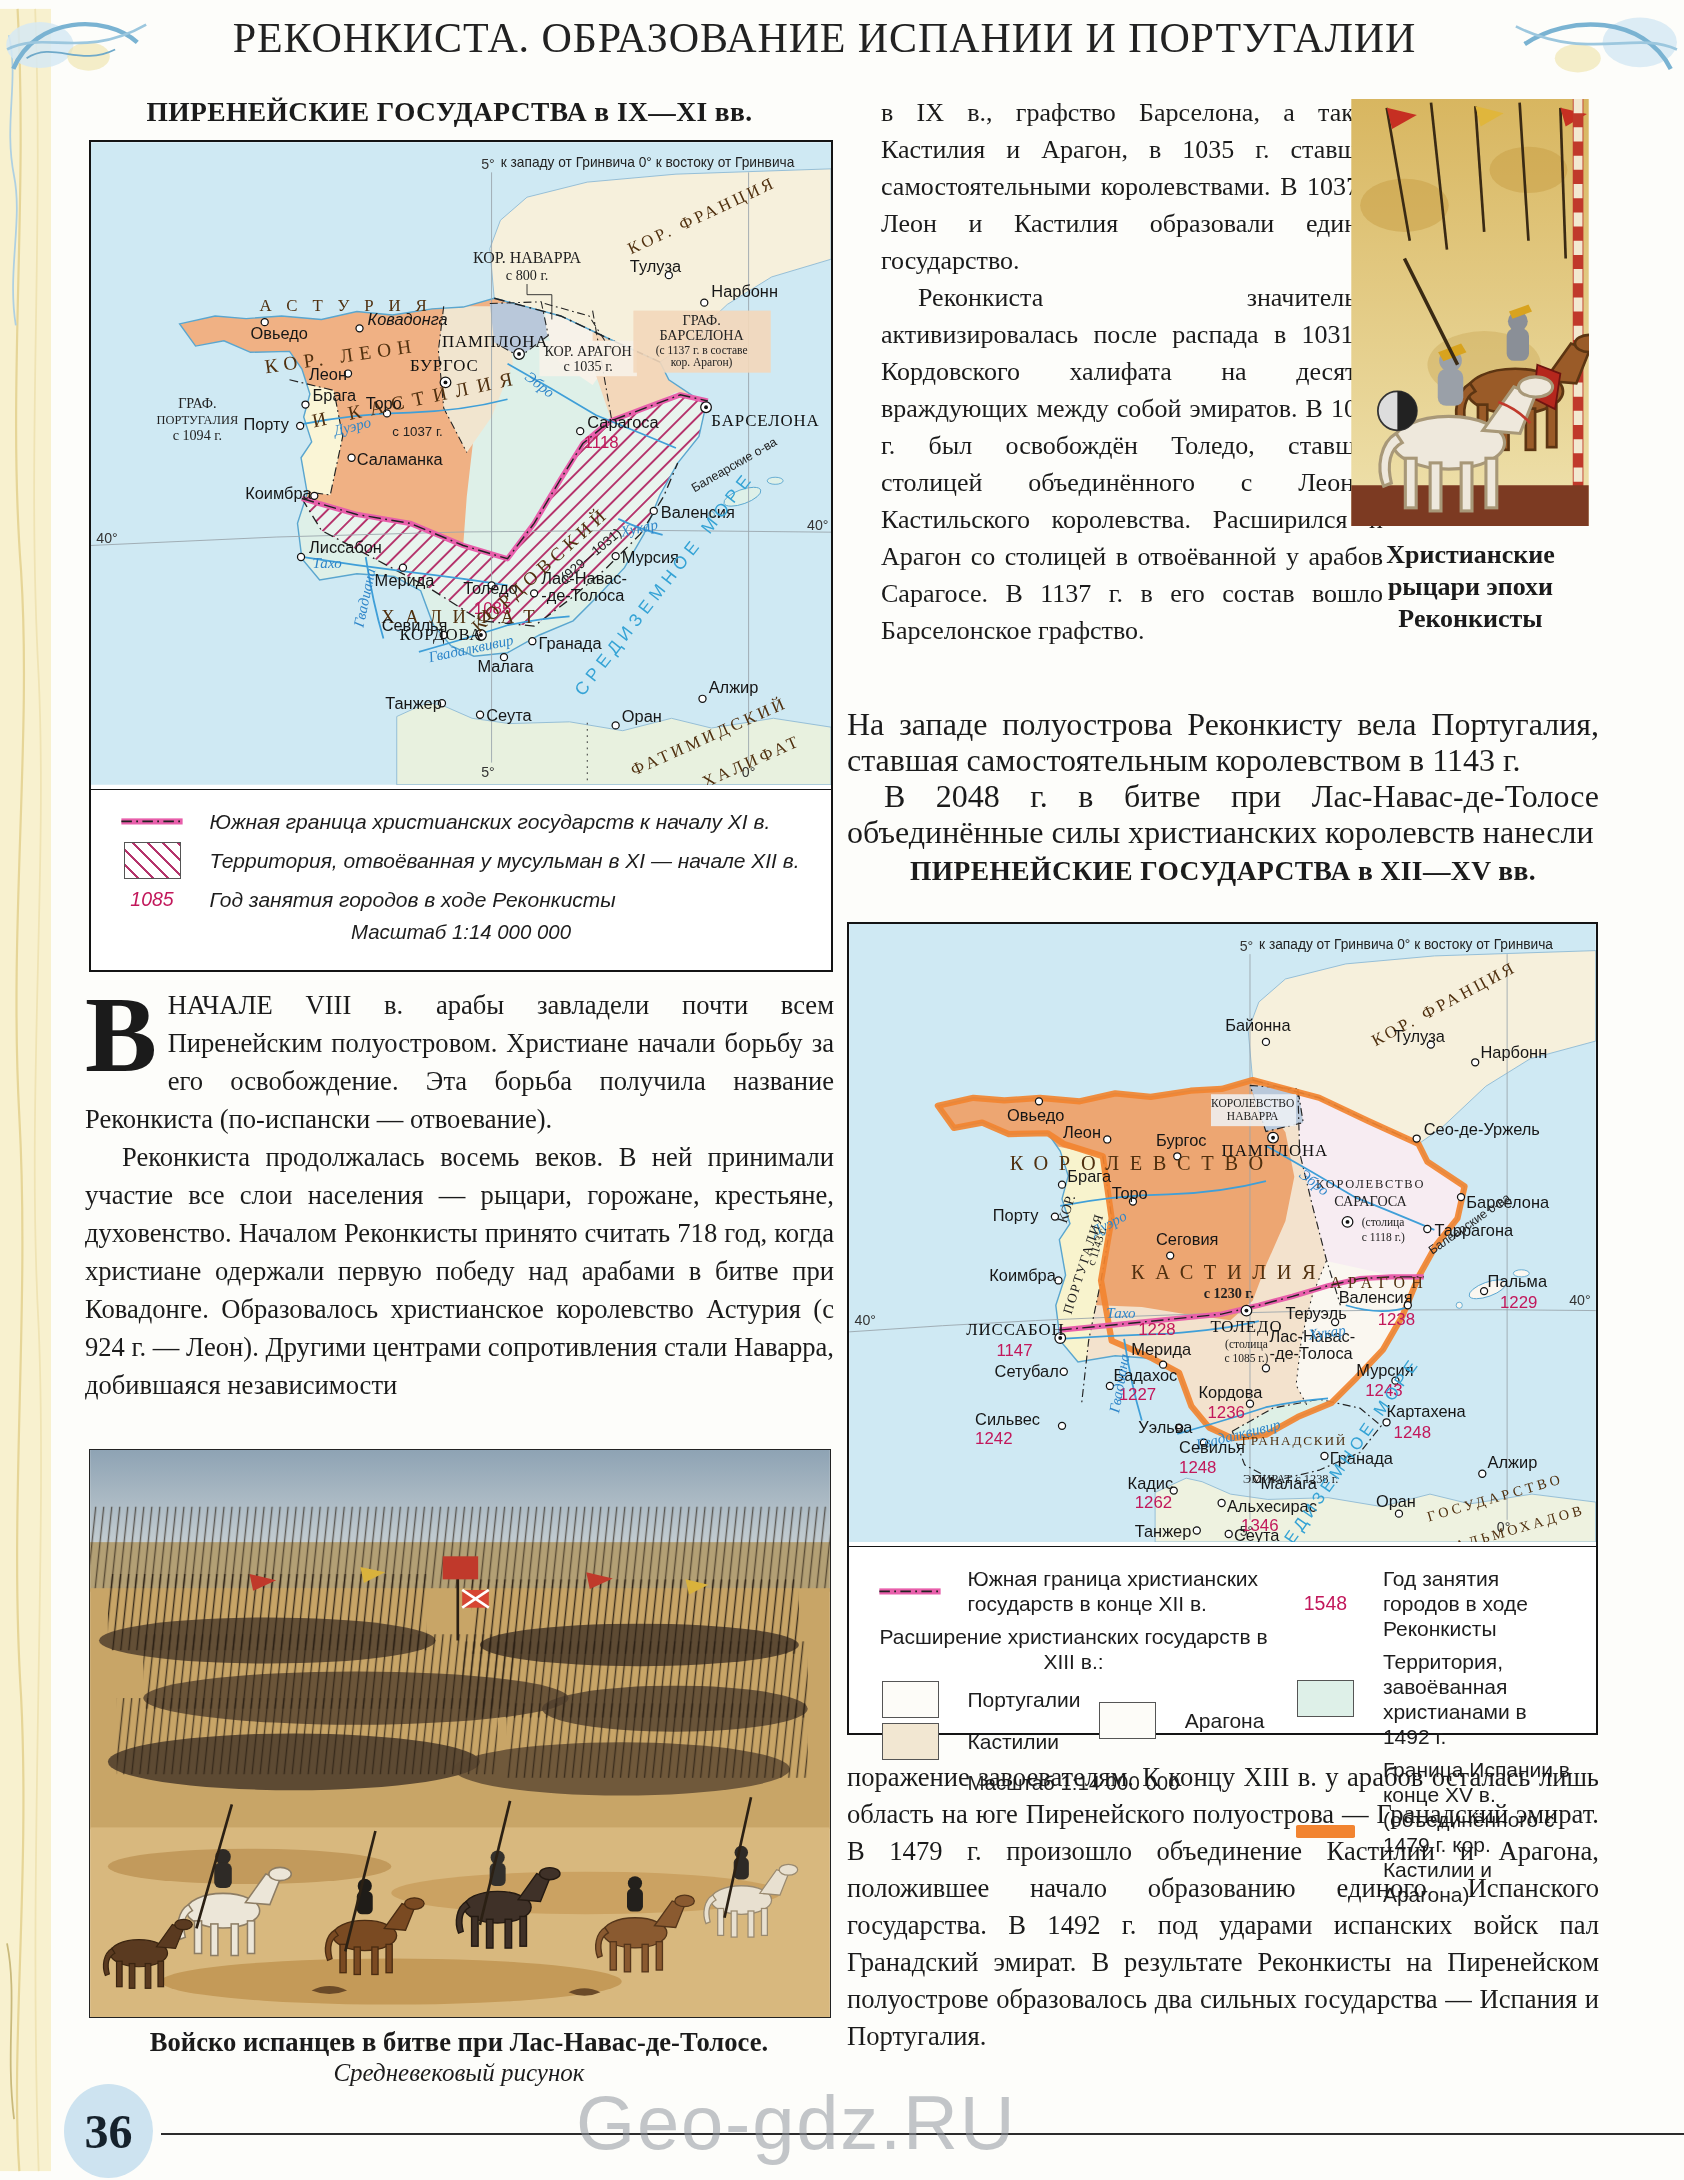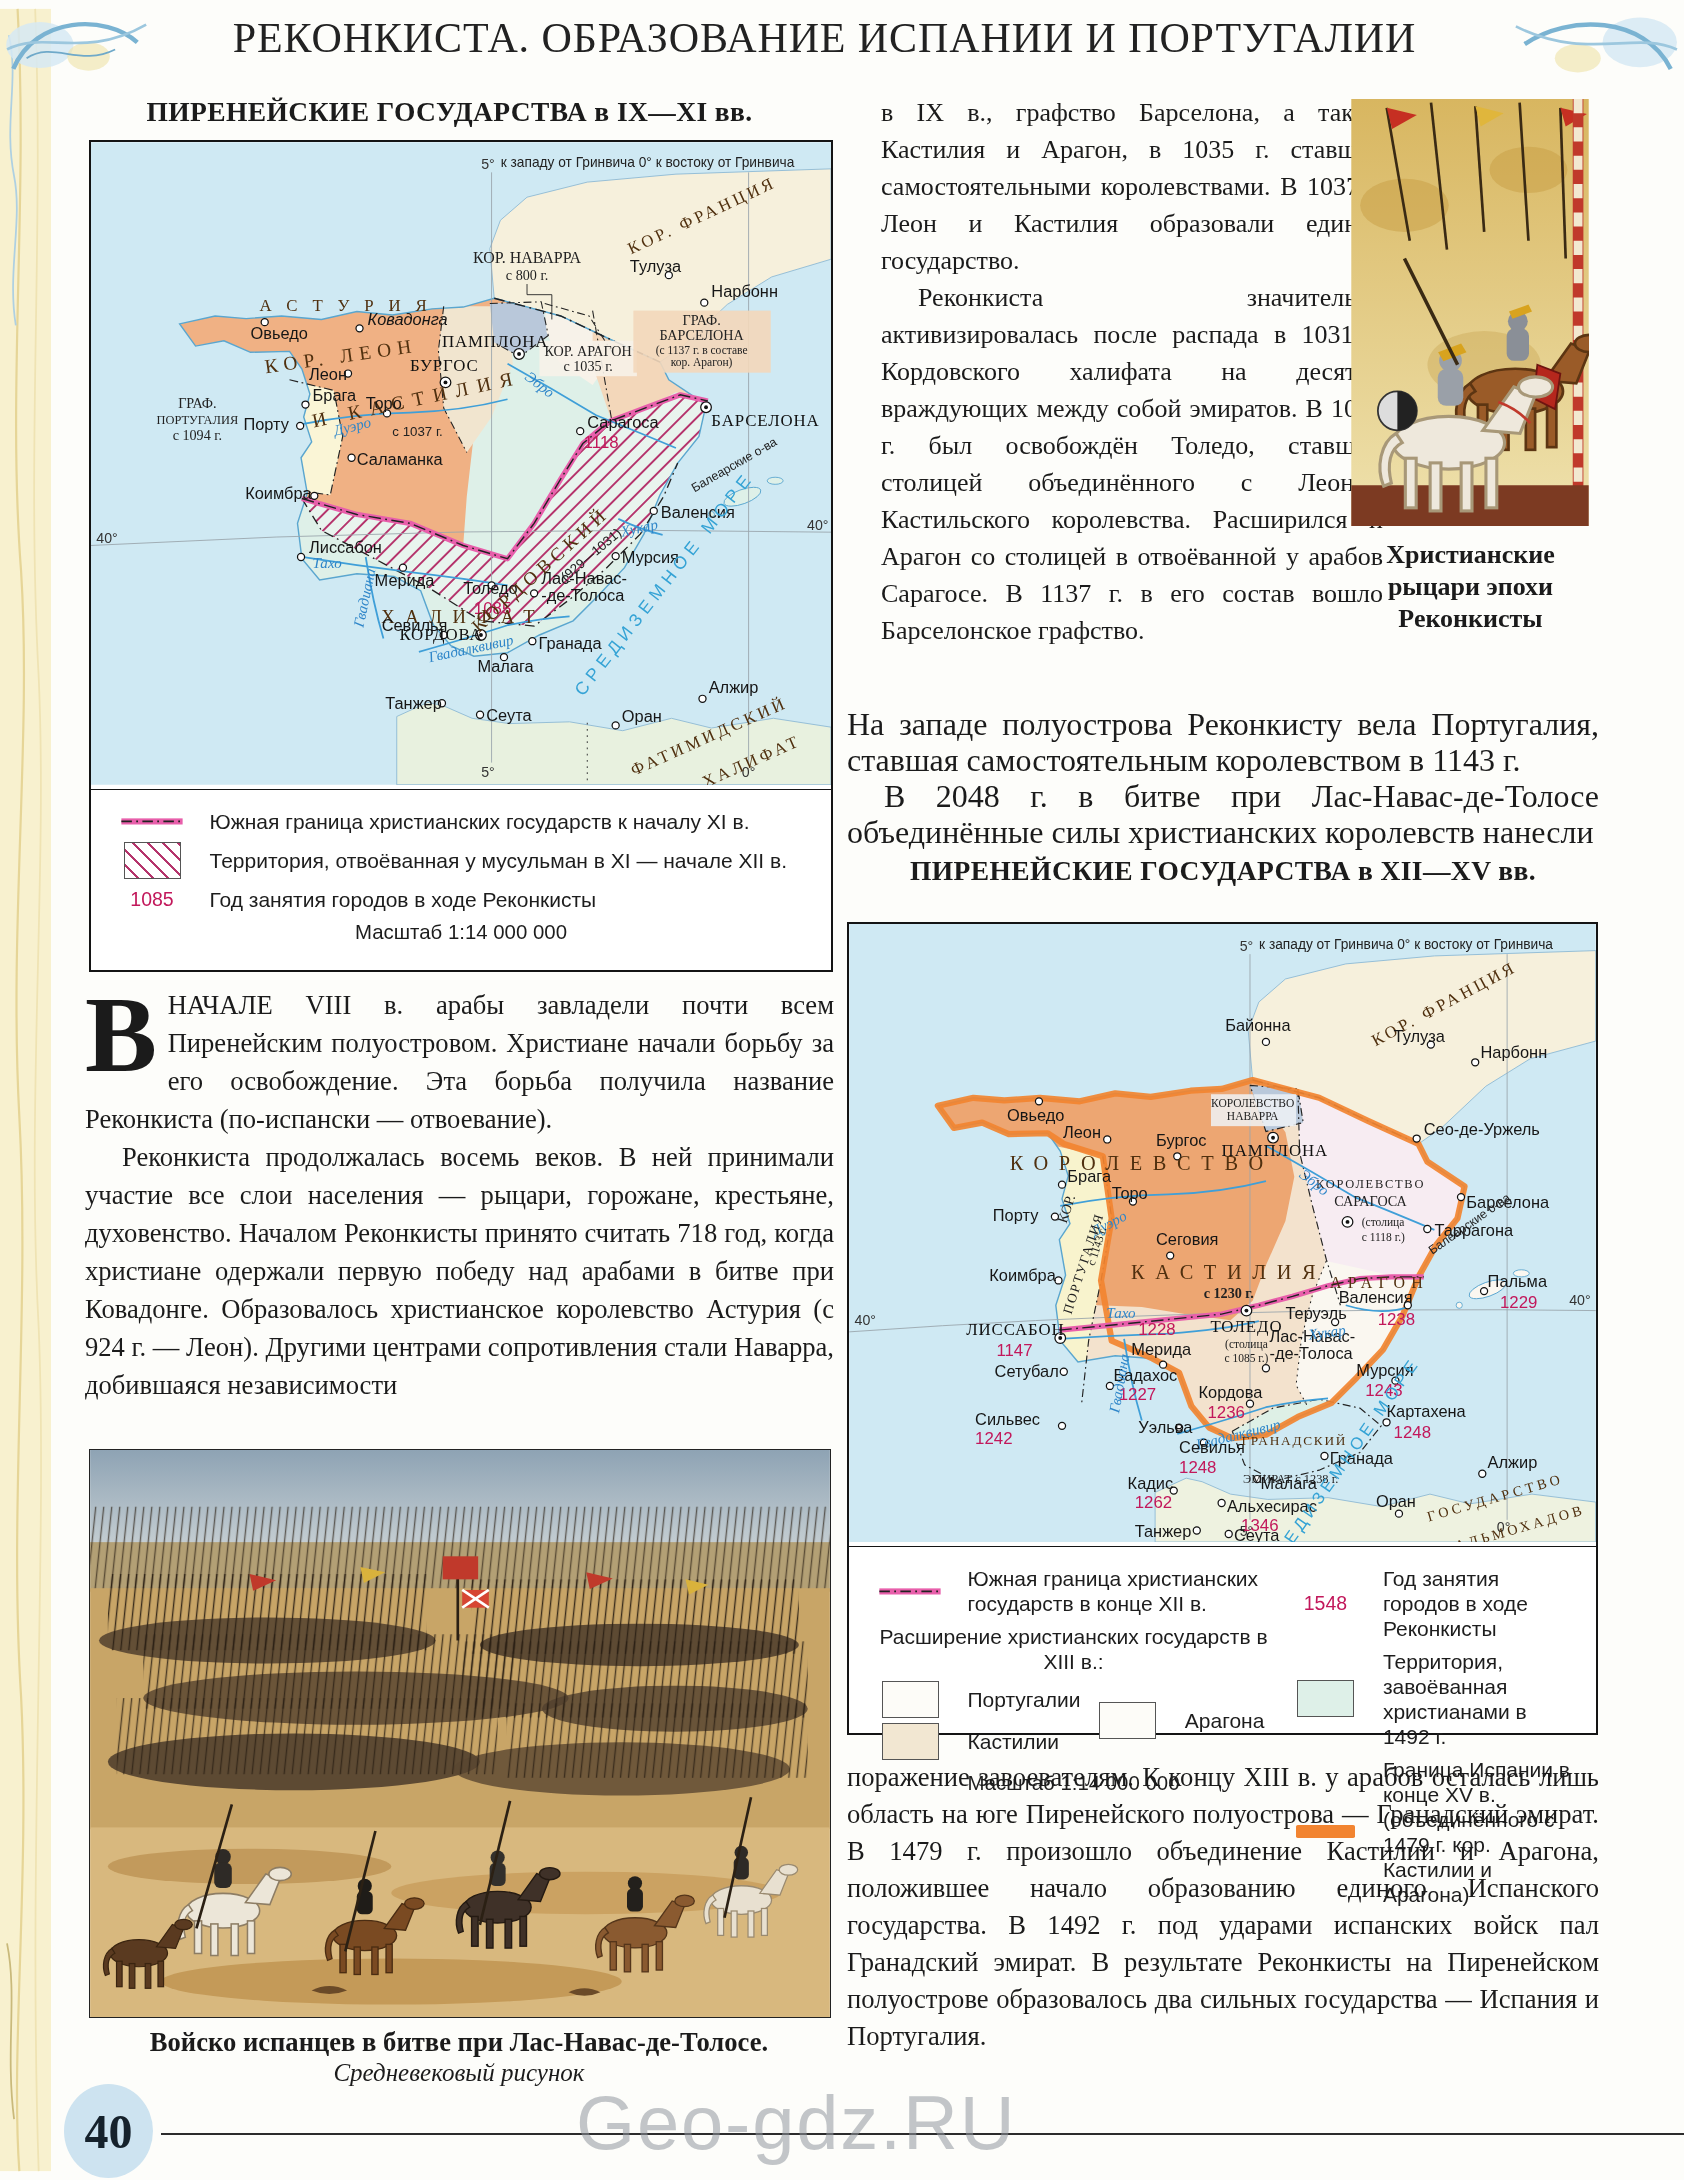--- a/index.html
+++ b/index.html
@@ -252,21 +252,21 @@
       <text class="ct" x="599" y="475">Мурсия</text>
       <text class="ct" x="332" y="640">Танжер</text>
       <text class="ct" x="446" y="653">Сеута</text>
       <text class="ct" x="599" y="654">Оран</text>
       <text class="ct" x="697" y="622">Алжир</text>
       <text class="st mid" transform="rotate(-24 700 676)" x="700" y="676" style="letter-spacing:4px;font-size:19px">ФАТИМИДСКИЙ</text>
       <text class="st mid" transform="rotate(-24 748 704)" x="748" y="704" style="letter-spacing:4px;font-size:19px">ХАЛИФАТ</text>
       <text class="sea mid" transform="rotate(-52 652 502)" x="652" y="502" style="letter-spacing:6px">СРЕДИЗЕМНОЕ МОРЕ</text>
       <text class="bal mid" transform="rotate(-30 728 368)" x="728" y="368">Балеарские о-ва</text>
     </svg>
-    <div class="legend" style="border-top:1.8px solid #141414;">
+    <div class="legend" style="border-top:1.8px solid #141414;font-style:italic;">
       <div class="lrow">
         <span class="lsym">
           <svg width="66" height="14" viewBox="0 0 74 16">
               <rect x="2" y="5" width="70" height="7" fill="#e85fab"></rect>
               <line x1="2" y1="8.5" x2="72" y2="8.5" stroke="#222" stroke-width="2" stroke-dasharray="12 5 2 5"></line>
             </svg>
         </span>
         <span>Южная граница христианских государств к началу XI в.</span>
       </div>
       <div class="lrow">
@@ -680,18 +680,18 @@
       </div>
     </div>
   </div>
 
   <div class="abs body-text" style="left:847px;top:1759px;width:752px;font-size:26.6px;line-height:37px;">
     <p>поражение завоевателям. К концу XIII в. у арабов осталась лишь область на юге Пиренейского полуострова — Гранадский эмират. В 1479 г. произошло объединение Кастилии и Арагона, положившее начало образованию единого Испанского государства. В 1492 г. под ударами испанских войск пал Гранадский эмират. В результате Реконкисты на Пиренейском полуострове образовалось два сильных государства — Испания и Португалия.</p>
   </div>
 
   <div class="abs" id="footline"></div>
   <div class="abs" id="pagenum">
-      <span>40</span>
+      <span>36</span>
     </div>
   <div class="abs" id="watermark">Geo-gdz.RU</div>
 
 </div>
 
 
 </body></html>

